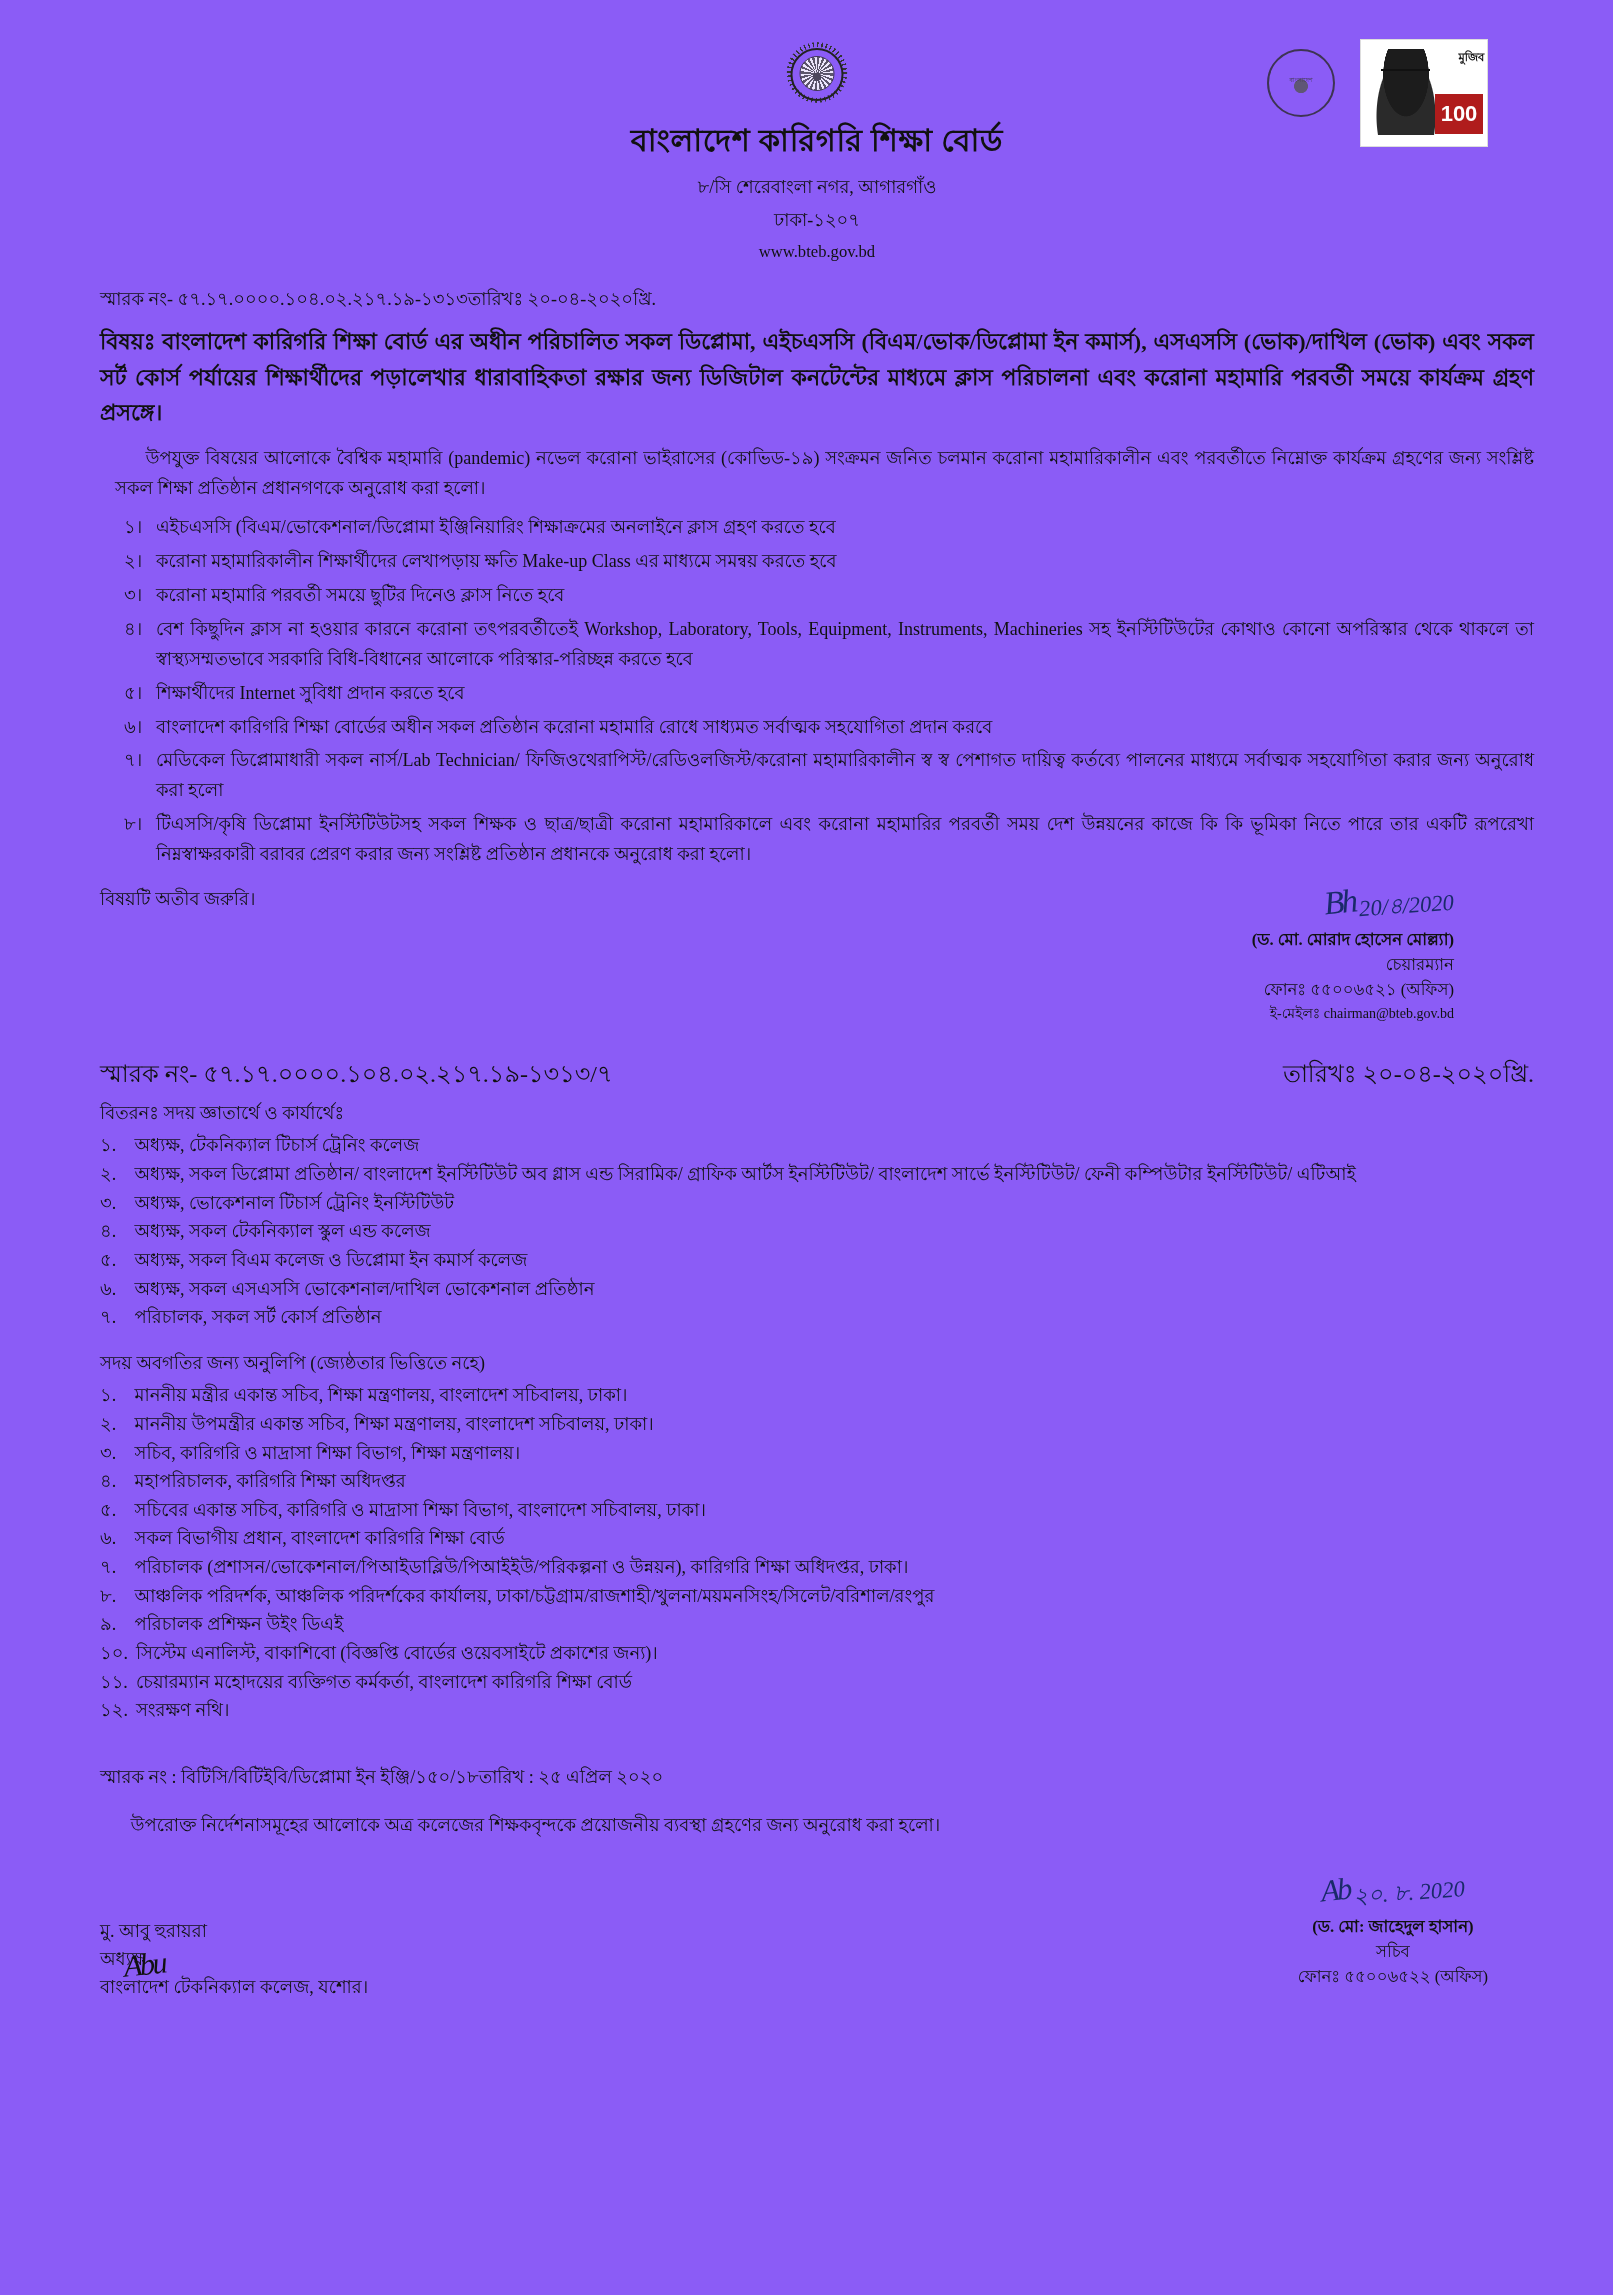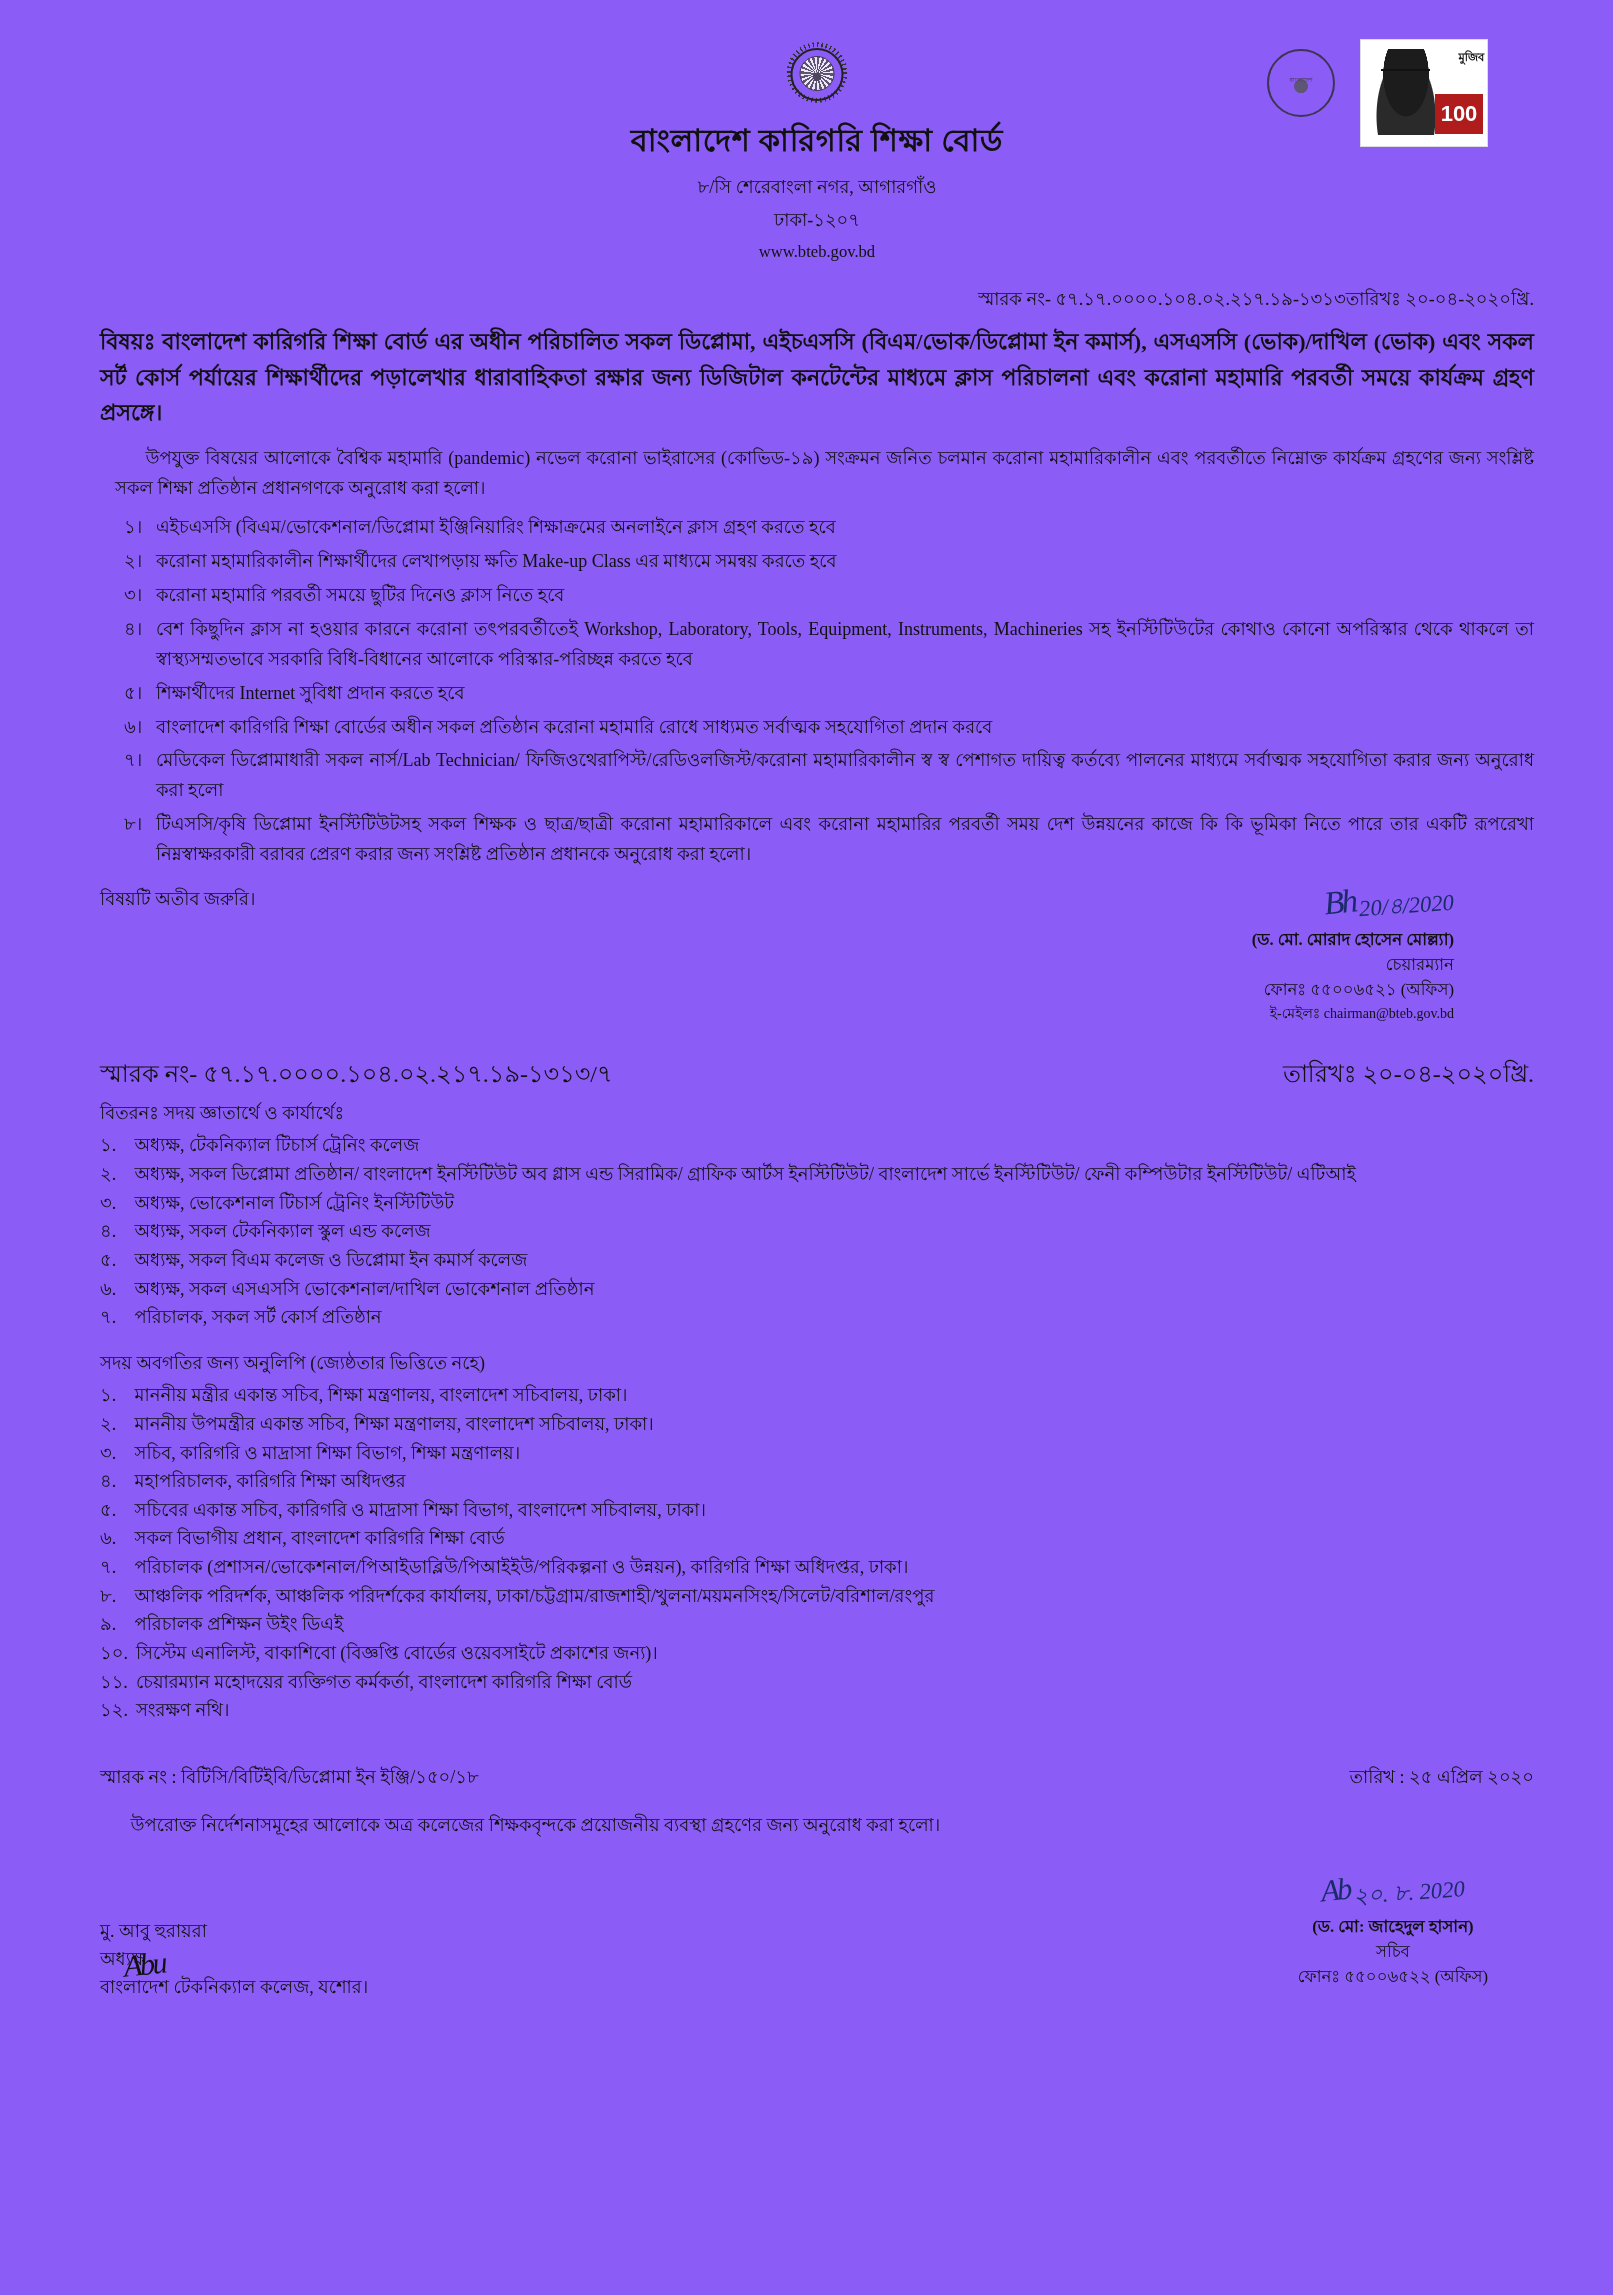--- a/index.html
+++ b/index.html
@@ -148,21 +148,21 @@
     position: absolute;
     right: 2.7px;
     top: 9.3px;
     font-size: 11.3px;
     color: #111;
     font-weight: bold;
   }
   
   .meta-row {
     display: flex;
-    justify-content: flex-end;
+    justify-content: flex-start;
     align-items: baseline;
     margin-top: 22.6px;
     font-size: 18px;
   }
   
   .subject {
     margin-top: 8px;
     font-size: 22px;
     line-height: 1.62;
     text-align: justify;
@@ -266,21 +266,20 @@
     right: 126px;
     bottom: 305px;
     text-align: center;
     font-size: 16.6px;
     line-height: 1.5;
   }
   .sig2 .scribble { font-size: 30.5px; }
   
   .footer-meta {
     display: flex;
-    justify-content: space-between;
     align-items: baseline;
     margin-top: 38px;
     font-size: 18px;
   }
   .footer-note {
     margin-top: 17px;
     font-size: 18px;
     text-indent: 30.5px;
   }
   .footer-sign {

